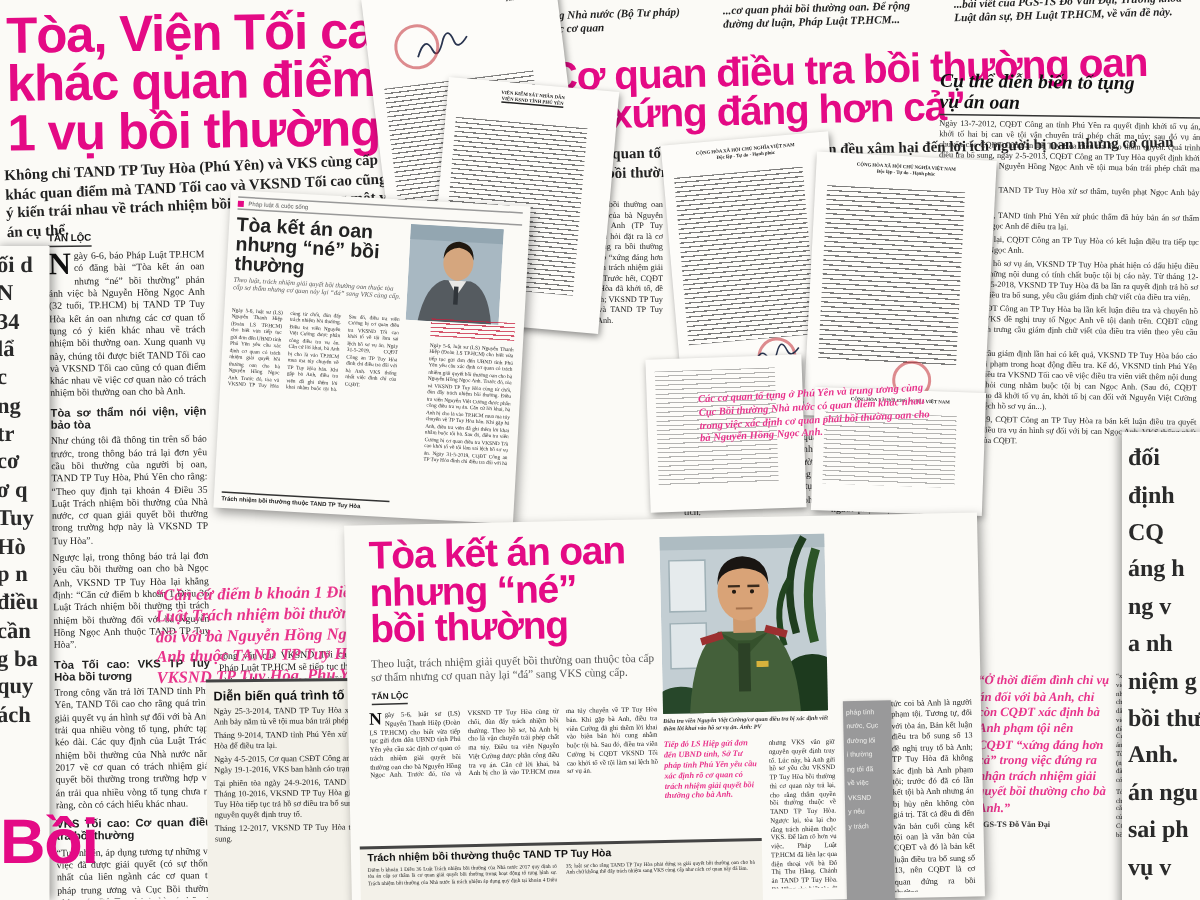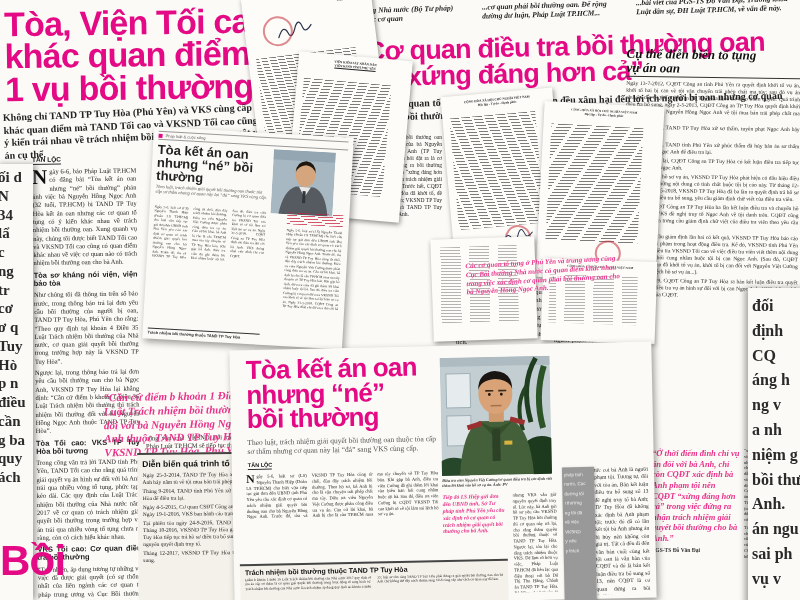--- a/index.html
+++ b/index.html
@@ -42,21 +42,21 @@
   <div class="clip" style="left:-6px;top:-6px;width:352px;height:612px;transform:rotate(-0.8deg);">
     <div class="hl" style="position:absolute;left:14px;top:12px;width:330px;font-size:34px;">
       <div>Tòa, Viện Tối cao</div>
       <div>khác quan điểm</div>
       <div>1 vụ bồi thường oan</div>
     </div>
     <div class="lead t10" style="position:absolute;left:12px;top:112px;width:272px;transform:rotate(-1.6deg);line-height:1.25;">Không chỉ TAND TP Tuy Hòa (Phú Yên) và VKS cùng cấp khác quan điểm mà TAND Tối cao và VKSND Tối cao cũng có ý kiến trái nhau về trách nhiệm bồi thường oan trong một vụ án cụ thể.</div>
     <div class="author" style="position:absolute;left:40px;top:160px;font-size:6.5px;">TẤN LỘC</div>
     <div class="body-t t6 overflowbox" style="position:absolute;left:40px;top:172px;width:104px;height:432px;">
       <p style="margin:0 0 3px;"><span class="dropcap">N</span><span>gày 6-6, báo Pháp Luật TP.HCM có đăng bài “Tòa kết án oan nhưng “né” bồi thường” phản ánh việc bà Nguyễn Hồng Ngọc Anh (32 tuổi, TP.HCM) bị TAND TP Tuy Hòa kết án oan nhưng các cơ quan tố tụng có ý kiến khác nhau về trách nhiệm bồi thường oan. Xung quanh vụ này, chúng tôi được biết TAND Tối cao và VKSND Tối cao cũng có quan điểm khác nhau về việc cơ quan nào có trách nhiệm bồi thường oan cho bà Anh.</span></p>
-      <div class="sub t7" style="margin:4px 0 3px;">Tòa sơ kháng nói viện, viện bảo tòa</div>
+      <div class="sub t7" style="margin:4px 0 3px;">Tòa sơ thẩm nói viện, viện bảo tòa</div>
       <p style="margin:0 0 3px;">Như chúng tôi đã thông tin trên số báo trước, trong thông báo trả lại đơn yêu cầu bồi thường của người bị oan, TAND TP Tuy Hòa, Phú Yên cho rằng: “Theo quy định tại khoản 4 Điều 35 Luật Trách nhiệm bồi thường của Nhà nước, cơ quan giải quyết bồi thường trong trường hợp này là VKSND TP Tuy Hòa”.</p>
       <p style="margin:0 0 3px;">Ngược lại, trong thông báo trả lại đơn yêu cầu bồi thường oan cho bà Ngọc Anh, VKSND TP Tuy Hòa lại khẳng định: “Căn cứ điểm b khoản 1 Điều 36 Luật Trách nhiệm bồi thường thì trách nhiệm bồi thường đối với bà Nguyễn Hồng Ngọc Anh thuộc TAND TP Tuy Hòa”.</p>
       <div class="sub t7" style="margin:4px 0 3px;">Tòa Tối cao: VKS TP Tuy Hòa bồi tương</div>
       <p style="margin:0 0 3px;">Trong công văn trả lời TAND tỉnh Phú Yên, TAND Tối cao cho rằng quá trình giải quyết vụ án hình sự đối với bà Anh trải qua nhiều vòng tố tụng, phức tạp, kéo dài. Các quy định của Luật Trách nhiệm bồi thường của Nhà nước năm 2017 về cơ quan có trách nhiệm giải quyết bồi thường trong trường hợp vụ án trải qua nhiều vòng tố tụng chưa rõ ràng, còn có cách hiểu khác nhau.</p>
       <div class="sub t7" style="margin:4px 0 3px;">VKS Tối cao: Cơ quan điều tra bồi thường</div>
       <p style="margin:0;">“Tuy nhiên, áp dụng tương tự những vụ việc đã được giải quyết (có sự thống nhất của liên ngành các cơ quan tư pháp trung ương và Cục Bồi thường nhà nước Bộ Tư pháp) thì có thể xác định cơ quan có trách nhiệm giải quyết bồi thường cho bà Nguyễn Hồng Ngọc Anh là VKSND TP Tuy Hòa” - TAND Tối cao trả lời.</p>
     </div>
     <div class="body-t t6 overflowbox" style="position:absolute;left:150px;top:440px;width:104px;height:164px;">
       <p style="margin:0 0 3px;">công văn của VKSND Tối cao. Báo Pháp Luật TP.HCM sẽ tiếp tục theo dõi, phản ánh việc giải quyết bồi thường oan này.</p>
       <p style="margin:0;">“Tuy nhiên, áp dụng tương tự những vụ việc đã được giải quyết (có sự thống nhất của liên ngành các cơ quan tư pháp trung ương và Cục Bồi thường nhà nước Bộ Tư pháp) thì có thể xác định cơ quan có trách nhiệm giải quyết bồi thường cho bà Nguyễn Hồng Ngọc Anh là VKSND TP Tuy Hòa” - TAND Tối cao trả lời.</p>

